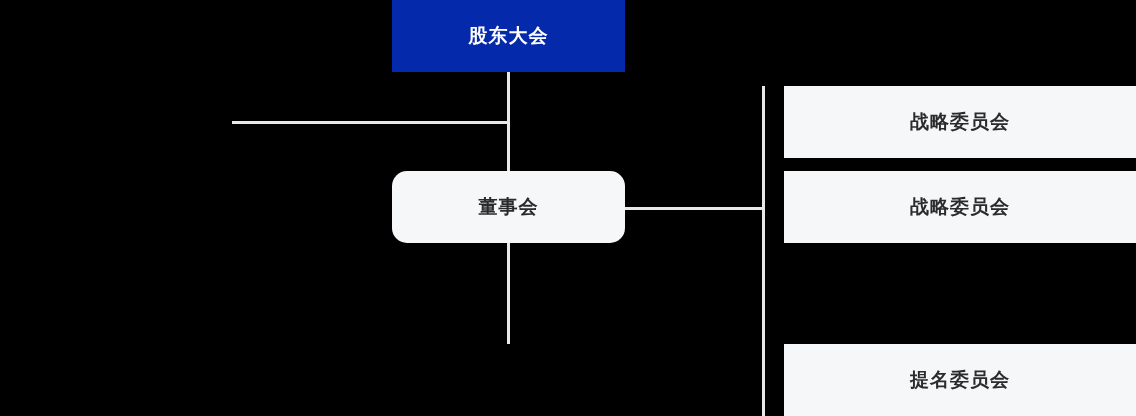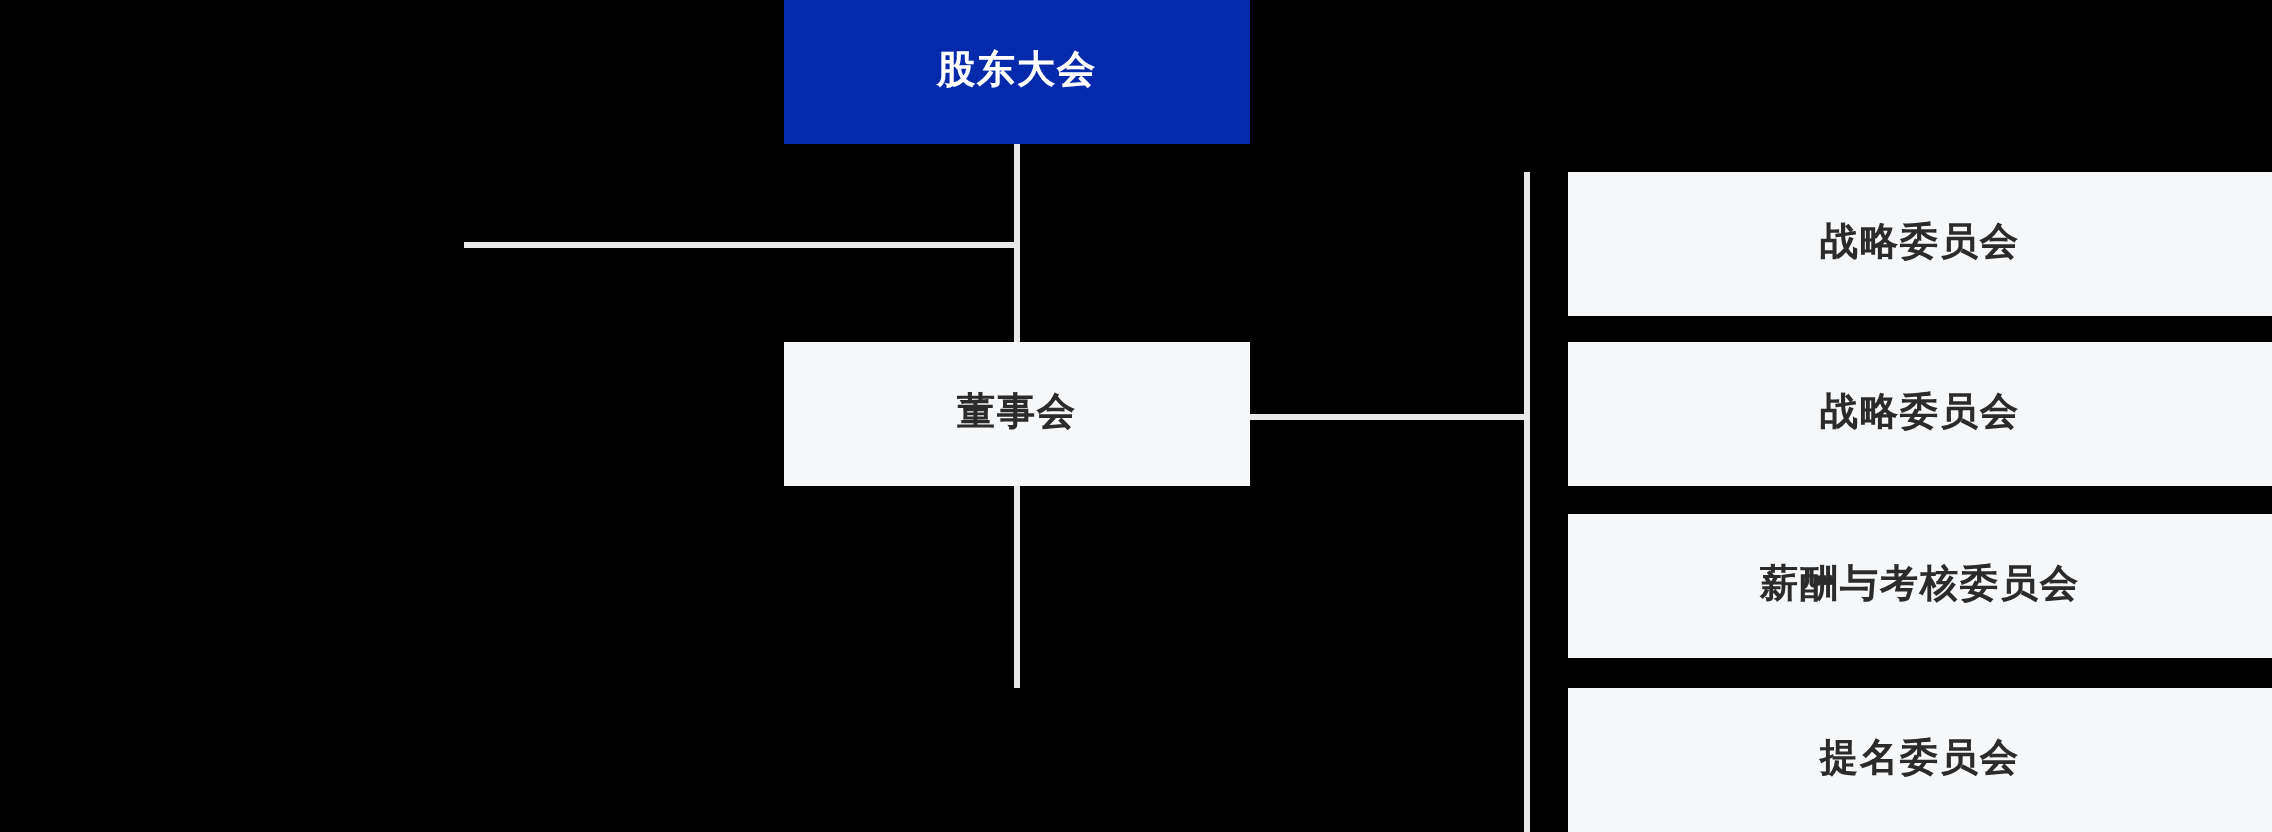--- a/index.html
+++ b/index.html
@@ -36,21 +36,21 @@
     color: #2b2b2b;
   }
   .connector {
     position: absolute;
     background: #e8e8e8;
   }
 
   
   #node-shareholders   { left: 392px; top: 0px;   width: 233px; height: 72px; }
   #node-supervisors    { left: 0px;   top: 86px;  width: 232px; height: 72px; }
-  #node-board          { left: 392px; top: 171px; width: 233px; height: 72px; }
+  #node-board          { left: 392px; top: 171px; width: 233px; height: 72px; border-radius: 15px; }
   #node-management     { left: 392px; top: 344px; width: 233px; height: 72px; }
   #node-committee-0    { left: 784px; top: 86px;  width: 352px; height: 72px; }
   #node-committee-1    { left: 784px; top: 171px; width: 352px; height: 72px; }
   #node-committee-2    { left: 784px; top: 257px; width: 352px; height: 72px; }
   #node-committee-3    { left: 784px; top: 344px; width: 352px; height: 72px; }
 
   
   #conn-shareholders-board   { left: 507px; top: 72px;  width: 3px;   height: 99px; }
   #conn-supervisors-trunk    { left: 232px; top: 121px; width: 278px; height: 3px; }
   #conn-board-management     { left: 507px; top: 243px; width: 3px;   height: 101px; }
@@ -79,21 +79,18 @@
 
 
   <div class="node node-plain" id="node-committee-0">
     <span>战略委员会</span>
   </div>
 
   <div class="node node-plain" id="node-committee-1">
     <span>战略委员会</span>
   </div>
 
-  <div class="node node-plain" id="node-committee-2">
-    <span>薪酬与考核委员会</span>
-  </div>
 
   <div class="node node-plain" id="node-committee-3">
     <span>提名委员会</span>
   </div>
 
 </div>
 
 </body></html>

